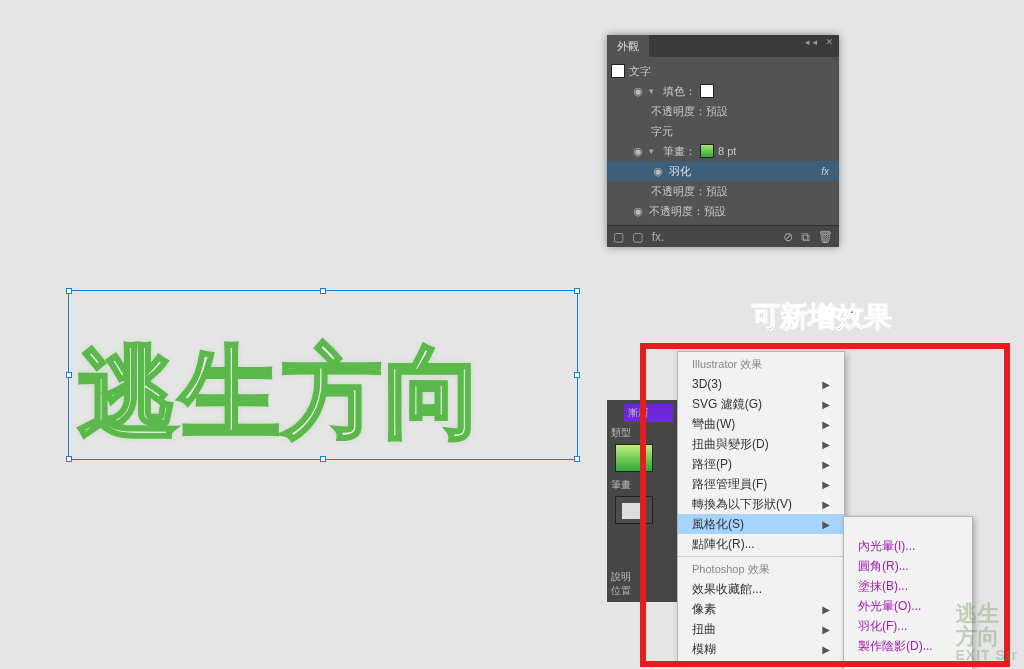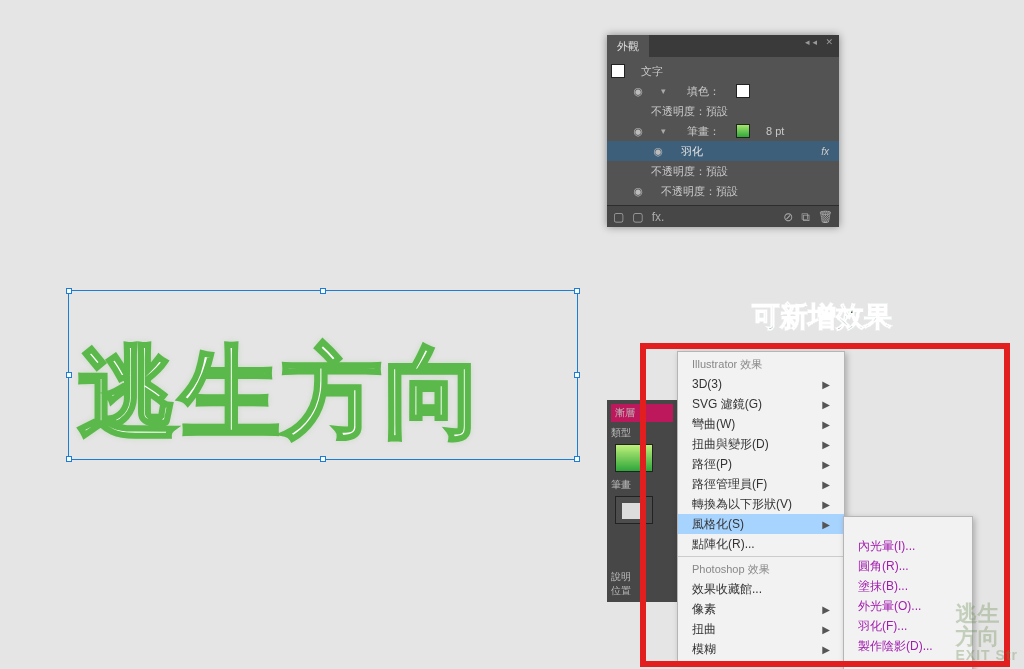--- a/index.html
+++ b/index.html
@@ -29,39 +29,39 @@
 
 .panel {
   position: absolute; left: 607px; top: 35px; width: 232px;
   background: #535353; color: #c8c8c8; font-size: 11px;
   box-shadow: 0 0 8px rgba(0,0,0,.4);
 }
 .panel-tabbar { background: #3a3a3a; height: 22px; display: flex; align-items: center; }
 .panel-tab { padding: 4px 10px; background: #535353; color: #ddd; font-size: 11px; text-align: center; }
 .panel-closers { position:absolute; right:3px; top:2px; font-size:9px; color:#999; letter-spacing:3px; }
 .panel-body { padding: 4px 0; }
-.row { display: flex; align-items: center; height: 20px; padding: 0 4px; gap: 16px; }
+.row { display: flex; align-items: center; height: 20px; padding: 0 4px; gap: 4px; }
 .eye { width: 14px; text-align: center; color: #bbb; }
 .indent-1 { padding-left: 24px; }
 .indent-2 { padding-left: 44px; }
 .disclose { font-size: 9px; color: #aaa; width: 10px; }
 .swatch { width: 14px; height: 14px; border: 1px solid #222; display: inline-block; }
 .sw-white { background: #fff; }
 .sw-green { background: linear-gradient(#a5e56c,#2fa93a); }
 .row.selected { background: #3d5f7a; color: #e5e5e5; }
 .fx { margin-left: auto; font-style: italic; color: #ccc; padding-right: 6px; font-size: 10px; }
 .panel-footer { background: #474747; height: 22px; border-top: 1px solid #2d2d2d; display:flex; align-items:center; padding:0 6px; gap:8px; }
 .footer-ico { color:#aaa; font-size:12px; }
 
 
 .panel2 {
   position: absolute; left: 607px; top: 400px; width: 70px;
   background: #474747; color: #bbb; font-size: 10px; padding: 4px;
 }
-.panel2 .title { background:#be185d; padding:2px 4px; margin-bottom:4px; }
+.panel2 .title { background:#6d28d9; padding:2px 4px; margin-bottom:4px;margin-left:13px; }
 .panel2 .thumb { width: 38px; height: 28px; margin: 4px; display: inline-block; }
 .thumb.green { background: linear-gradient(#bff07a,#2ea63a); border: 1px solid #222; }
 .thumb.stack { background: #4d4d4d; border: 1px solid #222; position: relative; }
 .thumb.stack::after { content:""; position:absolute; left:6px; top:6px; width:20px; height:16px; background:#ddd; }
 
 
 .menu {
   position: absolute; left: 677px; top: 351px; width: 168px;
   background: #f2f2f2; border: 1px solid #b5b5b5; font-size: 12px; color: #333;
   box-shadow: 2px 2px 6px rgba(0,0,0,.25);
@@ -131,20 +131,23 @@
     </div>
     <div class="row indent-1">
       <span class="eye">◉</span>
       <span class="disclose">▾</span>
       <span>填色：</span>
       <span class="swatch sw-white"></span>
     </div>
     <div class="row indent-2">
       <span>不透明度：預設</span>
     </div>
+    <div class="row indent-2">
+      <span>字元</span>
+    </div>
     <div class="row indent-1">
       <span class="eye">◉</span>
       <span class="disclose">▾</span>
       <span>筆畫：</span>
       <span class="swatch sw-green"></span>
       <span>8 pt</span>
     </div>
     <div class="row selected indent-2">
       <span class="eye">◉</span>
       <span>羽化</span>

